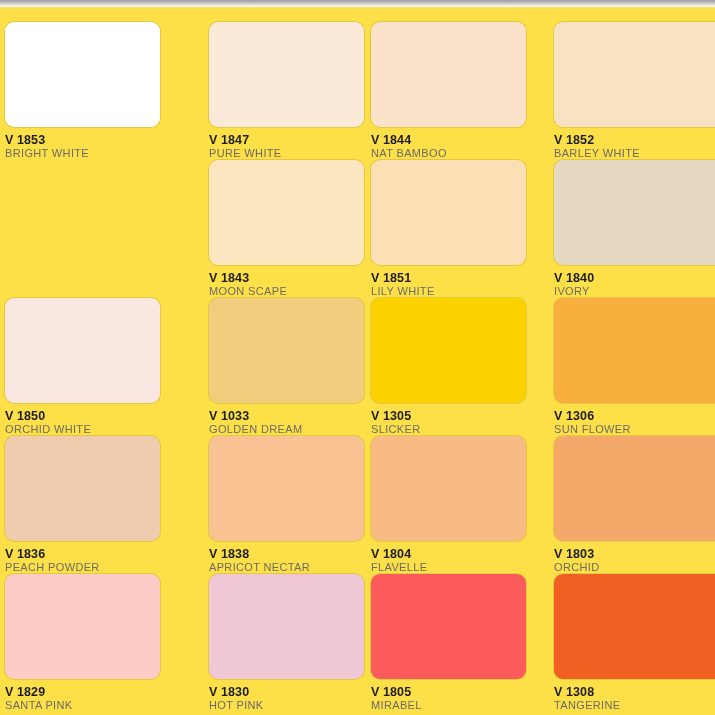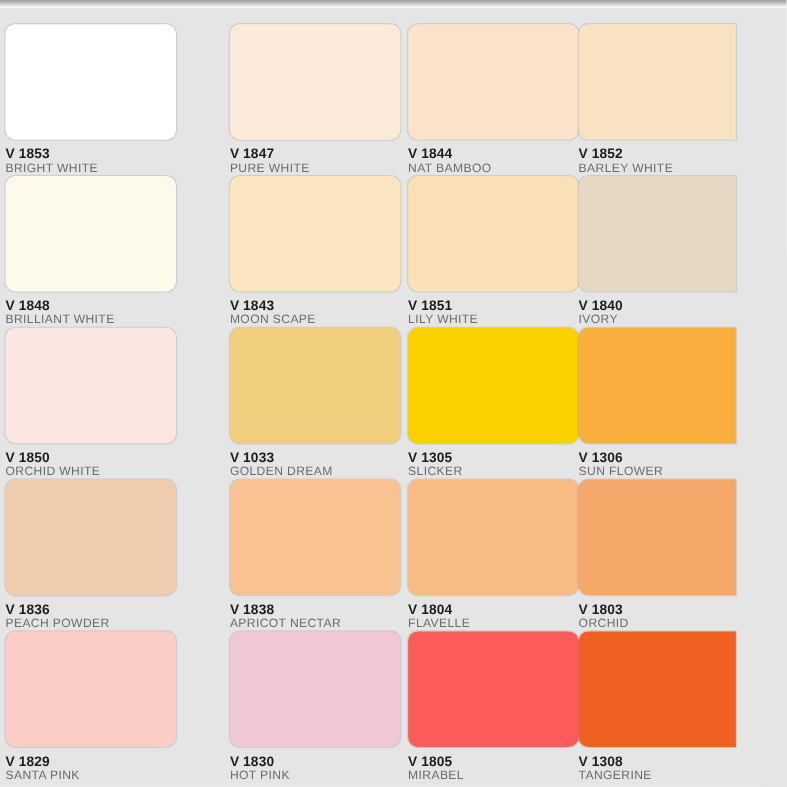--- a/index.html
+++ b/index.html
@@ -13,21 +13,21 @@
     height: 715px;
     overflow: hidden;
     font-family: "Liberation Sans", sans-serif;
     -webkit-font-smoothing: antialiased;
   }
 
   #page {
     position: relative;
     width: 715px;
     height: 715px;
-    background: #e5e5e5;
+    background: #fde047;
     overflow: hidden;
   }
 
   
   #top-band {
     position: absolute;
     top: 0;
     left: 0;
     width: 715px;
     height: 7px;
@@ -48,21 +48,21 @@
   }
 
   .swatch-cell {
     position: absolute;
     top: 0;
     width: 155px;
   }
   .swatch-cell.col-0 { left: 5px; }
   .swatch-cell.col-1 { left: 188px; padding-left: 21px; }
   .swatch-cell.col-2 { left: 371px; }
-  .swatch-cell.col-3 { left: 526px; width: 143px; }
+  .swatch-cell.col-3 { left: 554px; width: 161px; }
 
   .swatch-chip {
     height: 105px;
     border-radius: 9px;
     box-sizing: border-box;
     box-shadow: 0 0 0 1px rgba(0,0,0,0.10);
   }
   .swatch-cell.col-3 .swatch-chip {
     border-top-right-radius: 0;
     border-bottom-right-radius: 0;
@@ -112,25 +112,20 @@
           <div class="swatch-code">V 1844</div>
           <div class="swatch-name">NAT BAMBOO</div>
         </div>
         <div class="swatch-cell col-3">
           <div class="swatch-chip" style="background: rgb(247, 227, 193);"></div>
           <div class="swatch-code">V 1852</div>
           <div class="swatch-name">BARLEY WHITE</div>
         </div>
       </div>
       <div class="swatch-row">
-        <div class="swatch-cell col-0">
-          <div class="swatch-chip" style="background: rgb(253, 250, 236);"></div>
-          <div class="swatch-code">V 1848</div>
-          <div class="swatch-name">BRILLIANT WHITE</div>
-        </div>
         <div class="swatch-cell col-1">
           <div class="swatch-chip" style="background: rgb(251, 230, 192);"></div>
           <div class="swatch-code">V 1843</div>
           <div class="swatch-name">MOON SCAPE</div>
         </div>
         <div class="swatch-cell col-2">
           <div class="swatch-chip" style="background: rgb(251, 224, 182);"></div>
           <div class="swatch-code">V 1851</div>
           <div class="swatch-name">LILY WHITE</div>
         </div>

